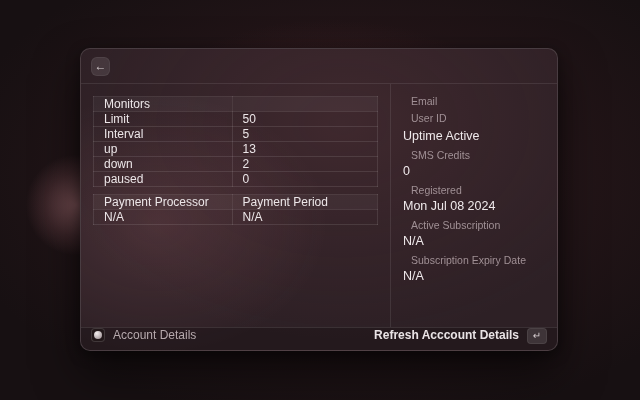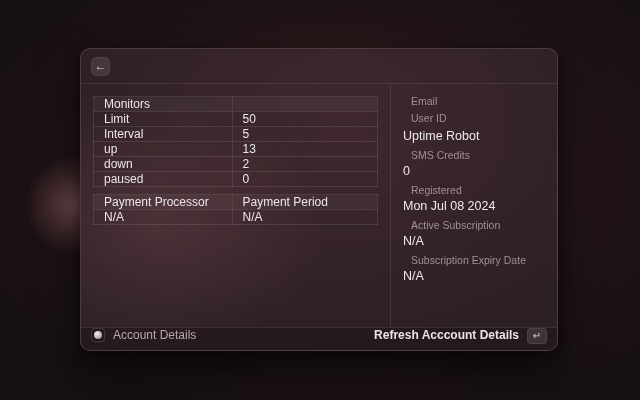--- a/index.html
+++ b/index.html
@@ -153,21 +153,21 @@
 
     <div class="meta-panel">
 
       <div class="meta-item">
         <div class="meta-label">Email</div>
       </div>
       <div class="meta-item">
         <div class="meta-label">User ID</div>
       </div>
       <div class="meta-item">
-        <div class="meta-value">Uptime Robot</div>
+        <div class="meta-value">Uptime Active</div>
       </div>
       <div class="meta-item">
         <div class="meta-label">SMS Credits</div>
         <div class="meta-value">0</div>
       </div>
       <div class="meta-item">
         <div class="meta-label">Registered</div>
         <div class="meta-value">Mon Jul 08 2024</div>
       </div>
       <div class="meta-item">

